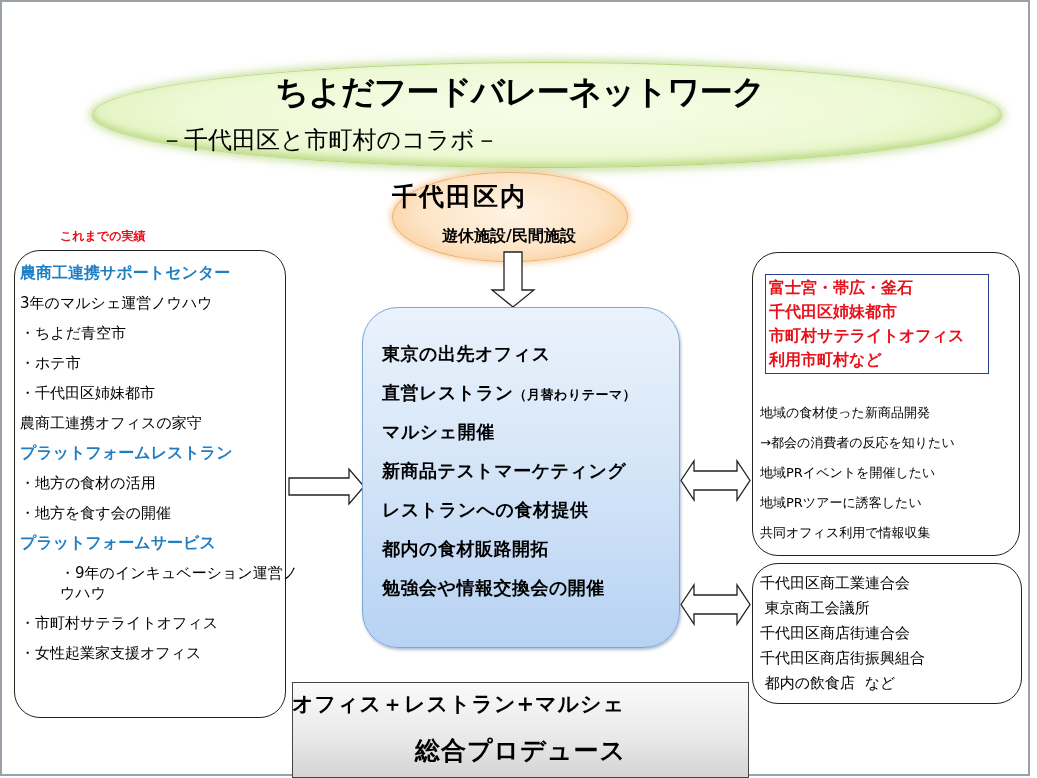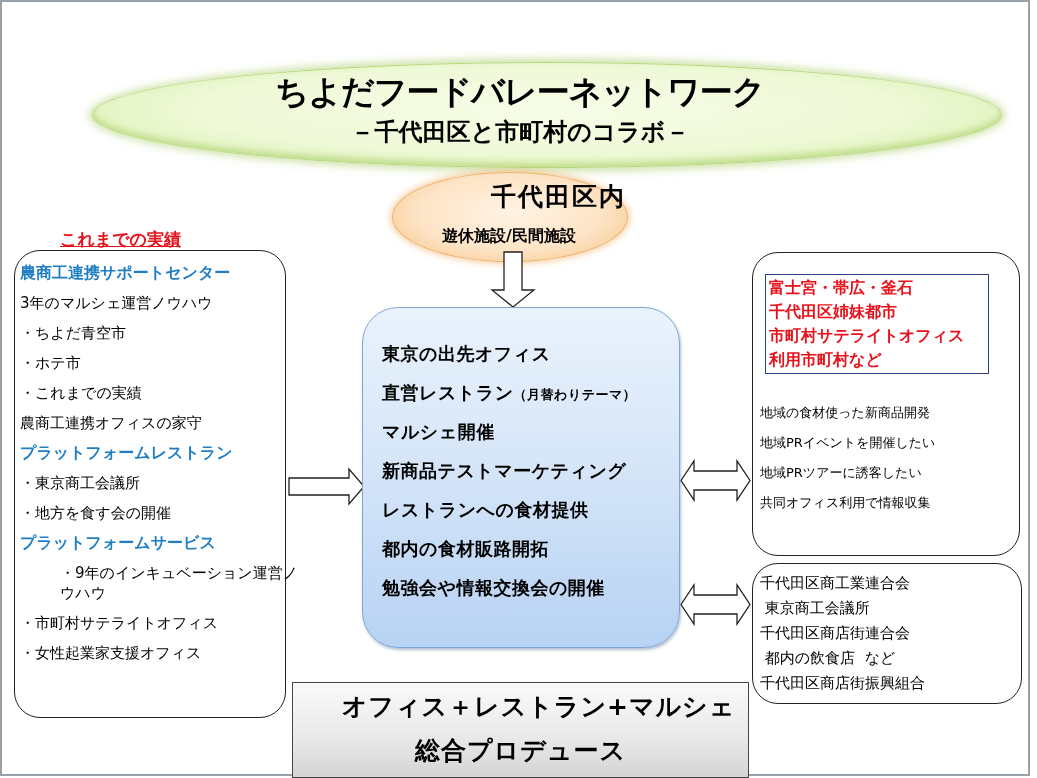--- a/index.html
+++ b/index.html
@@ -23,44 +23,44 @@
       border-radius: 50%;
       background: radial-gradient(ellipse at 50% 45%, #f7fde8 0%, #eef9d6 55%, #dcefb2 85%, #c4e08a 100%);
       box-shadow: 0 0 8px 3px rgba(160,200,90,0.55), inset 0 -4px 6px rgba(150,195,80,0.45);
       border: 1px solid #b7d67c;
     }
     .title-main {
       left: 160px; top: 70px; width: 720px; text-align: center;
       font-size: 33px; font-weight: bold; letter-spacing: -1px;
     }
     .title-sub {
-      left: 160px; top: 116px; width: 720px; text-align: center;
-      font-size: 24px; font-weight: bold;
+      left: 160px; top: 124px; width: 720px; text-align: left;
+      font-size: 24px; font-weight: normal;
     }
 
     
     .district-ellipse {
       left: 392px; top: 172px; width: 234px; height: 88px;
       border-radius: 50%;
       background: radial-gradient(ellipse at 50% 45%, #fff3e4 0%, #fde4c6 55%, #f9cd98 85%, #f2b56c 100%);
       box-shadow: 0 0 6px 2px rgba(240,170,90,0.55);
       border: 1px solid #f0b06a;
     }
     .district-title {
-      left: 392px; top: 180px; width: 234px; text-align: right;
+      left: 392px; top: 180px; width: 234px; text-align: left;
       font-size: 25px; font-weight: bold; letter-spacing: 2px;
     }
     .district-sub {
       left: 392px; top: 226px; width: 234px; text-align: center;
       font-size: 16px; font-weight: bold;
     }
 
     
     .left-caption {
-      left: 60px; top: 228px; color: #e8101a; font-size: 17px; font-weight: bold; text-decoration: underline;
+      left: 60px; top: 228px; color: #e8101a; font-size: 12px; font-weight: bold;
     }
     .left-panel {
       left: 14px; top: 250px; width: 272px; height: 468px;
       border: 1.5px solid #222; border-radius: 26px; box-sizing: border-box;
       background: #fff;
     }
     .left-list { left: 20px; top: 258px; width: 262px; }
     .left-item {
       font-size: 15px; line-height: 30px; height: 30px; white-space: nowrap;
     }
@@ -103,22 +103,22 @@
     .partners-list { left: 760px; top: 571px; }
     .partner-line { font-size: 15px; line-height: 25px; height: 25px; white-space: pre; }
 
     
     .produce-box {
       left: 292px; top: 682px; width: 457px; height: 96px;
       border: 1.5px solid #444; box-sizing: border-box;
       background: linear-gradient(180deg, #fafafa 0%, #e8e8e8 60%, #d4d4d4 100%);
     }
     .produce-line1 {
-      left: 292px; top: 690px; width: 493px; text-align: center;
-      font-size: 25px; font-weight: bold; letter-spacing: 1px;
+      left: 292px; top: 690px; width: 493px; 
+      font-size: 21px; font-weight: bold; letter-spacing: 1px;
     }
     .produce-line2 {
       left: 292px; top: 734px; width: 457px; text-align: center;
       font-size: 25px; font-weight: bold; letter-spacing: 1px;
     }
 
     svg.arrow { position: absolute; overflow: visible; }
   </style>
 </head>
 <body>
@@ -137,24 +137,24 @@
   <path d="M12,0 L30,0 L30,38 L42,38 L21,55 L0,38 L12,38 Z" fill="#fff" stroke="#222" stroke-width="1.3"></path>
 </svg>
 
 <div class="abs left-caption">これまでの実績</div>
 <div class="abs left-panel"></div>
 <div class="abs left-list">
   <div class="left-item heading">農商工連携サポートセンター</div>
   <div class="left-item">3年のマルシェ運営ノウハウ</div>
   <div class="left-item">・ちよだ青空市</div>
   <div class="left-item">・ホテ市</div>
-  <div class="left-item">・これまでの実績</div>
+  <div class="left-item">・千代田区姉妹都市</div>
   <div class="left-item">農商工連携オフィスの家守</div>
   <div class="left-item heading">プラットフォームレストラン</div>
-  <div class="left-item">・東京商工会議所</div>
+  <div class="left-item">・地方の食材の活用</div>
   <div class="left-item">・地方を食す会の開催</div>
   <div class="left-item heading">プラットフォームサービス</div>
   <div class="left-item wrap" style="width:250px;margin-left:40px;">・9年のインキュベーション運営ノウハウ</div>
   <div class="left-item">・市町村サテライトオフィス</div>
   <div class="left-item">・女性起業家支援オフィス</div>
 </div>
 
 <svg class="arrow" style="left:289px;top:469px;" width="76" height="36">
   <path d="M0,9 L60,9 L60,0 L75,17.5 L60,35 L60,26 L0,26 Z" fill="#fff" stroke="#222" stroke-width="1.3"></path>
 </svg>
@@ -180,29 +180,30 @@
 <div class="abs right-panel-top"></div>
 <div class="abs cities-box"></div>
 <div class="abs cities-list">
   <div class="city-line">富士宮・帯広・釜石</div>
   <div class="city-line">千代田区姉妹都市</div>
   <div class="city-line">市町村サテライトオフィス</div>
   <div class="city-line">利用市町村など</div>
 </div>
 <div class="abs needs-list">
   <div class="need-line">地域の食材使った新商品開発</div>
+  <div class="need-line">→都会の消費者の反応を知りたい</div>
   <div class="need-line">地域PRイベントを開催したい</div>
   <div class="need-line">地域PRツアーに誘客したい</div>
   <div class="need-line">共同オフィス利用で情報収集</div>
 </div>
 
 <div class="abs right-panel-bottom"></div>
 <div class="abs partners-list">
   <div class="partner-line">千代田区商工業連合会</div>
   <div class="partner-line"> 東京商工会議所</div>
   <div class="partner-line">千代田区商店街連合会</div>
+  <div class="partner-line">千代田区商店街振興組合</div>
   <div class="partner-line"> 都内の飲食店  など</div>
-  <div class="partner-line">千代田区商店街振興組合</div>
 </div>
 
 <div class="abs produce-box"></div>
 <div class="abs produce-line1">オフィス＋レストラン+マルシェ</div>
 <div class="abs produce-line2">総合プロデュース</div>
 
 </body></html>

